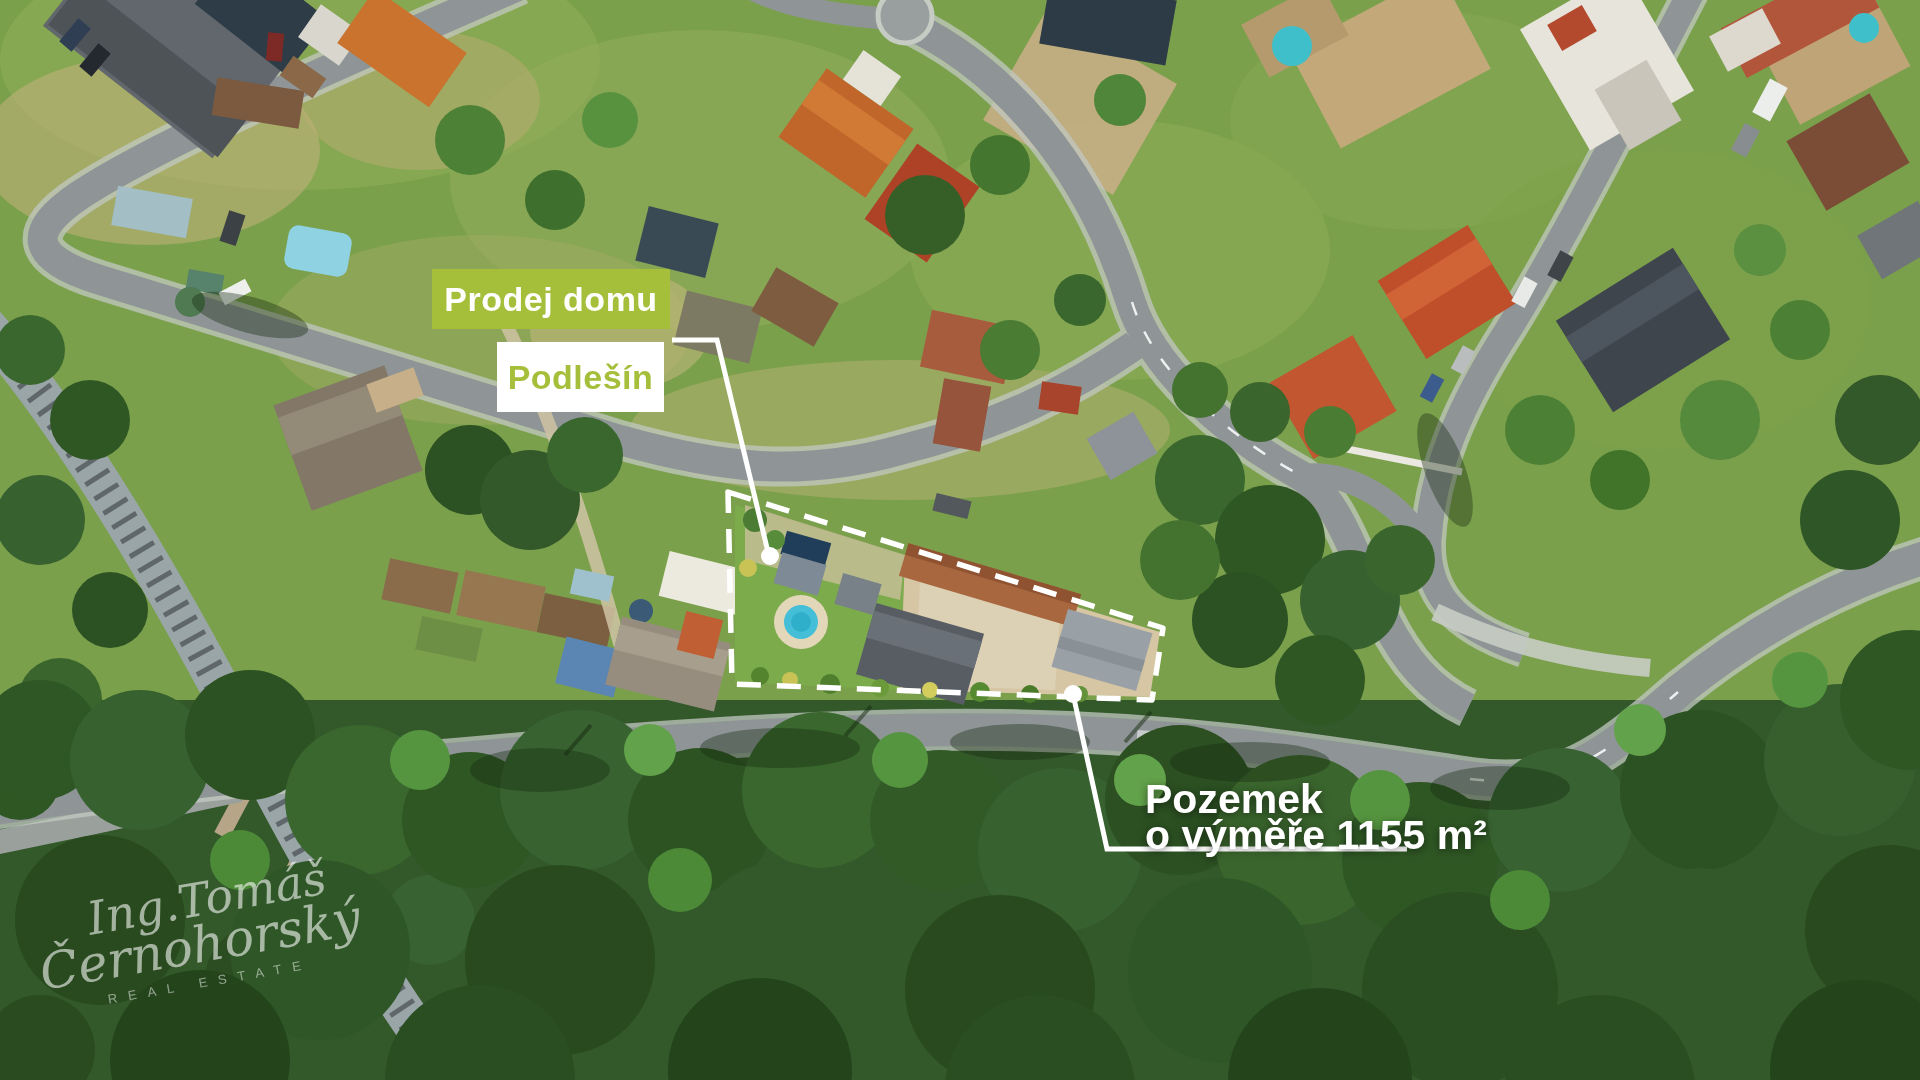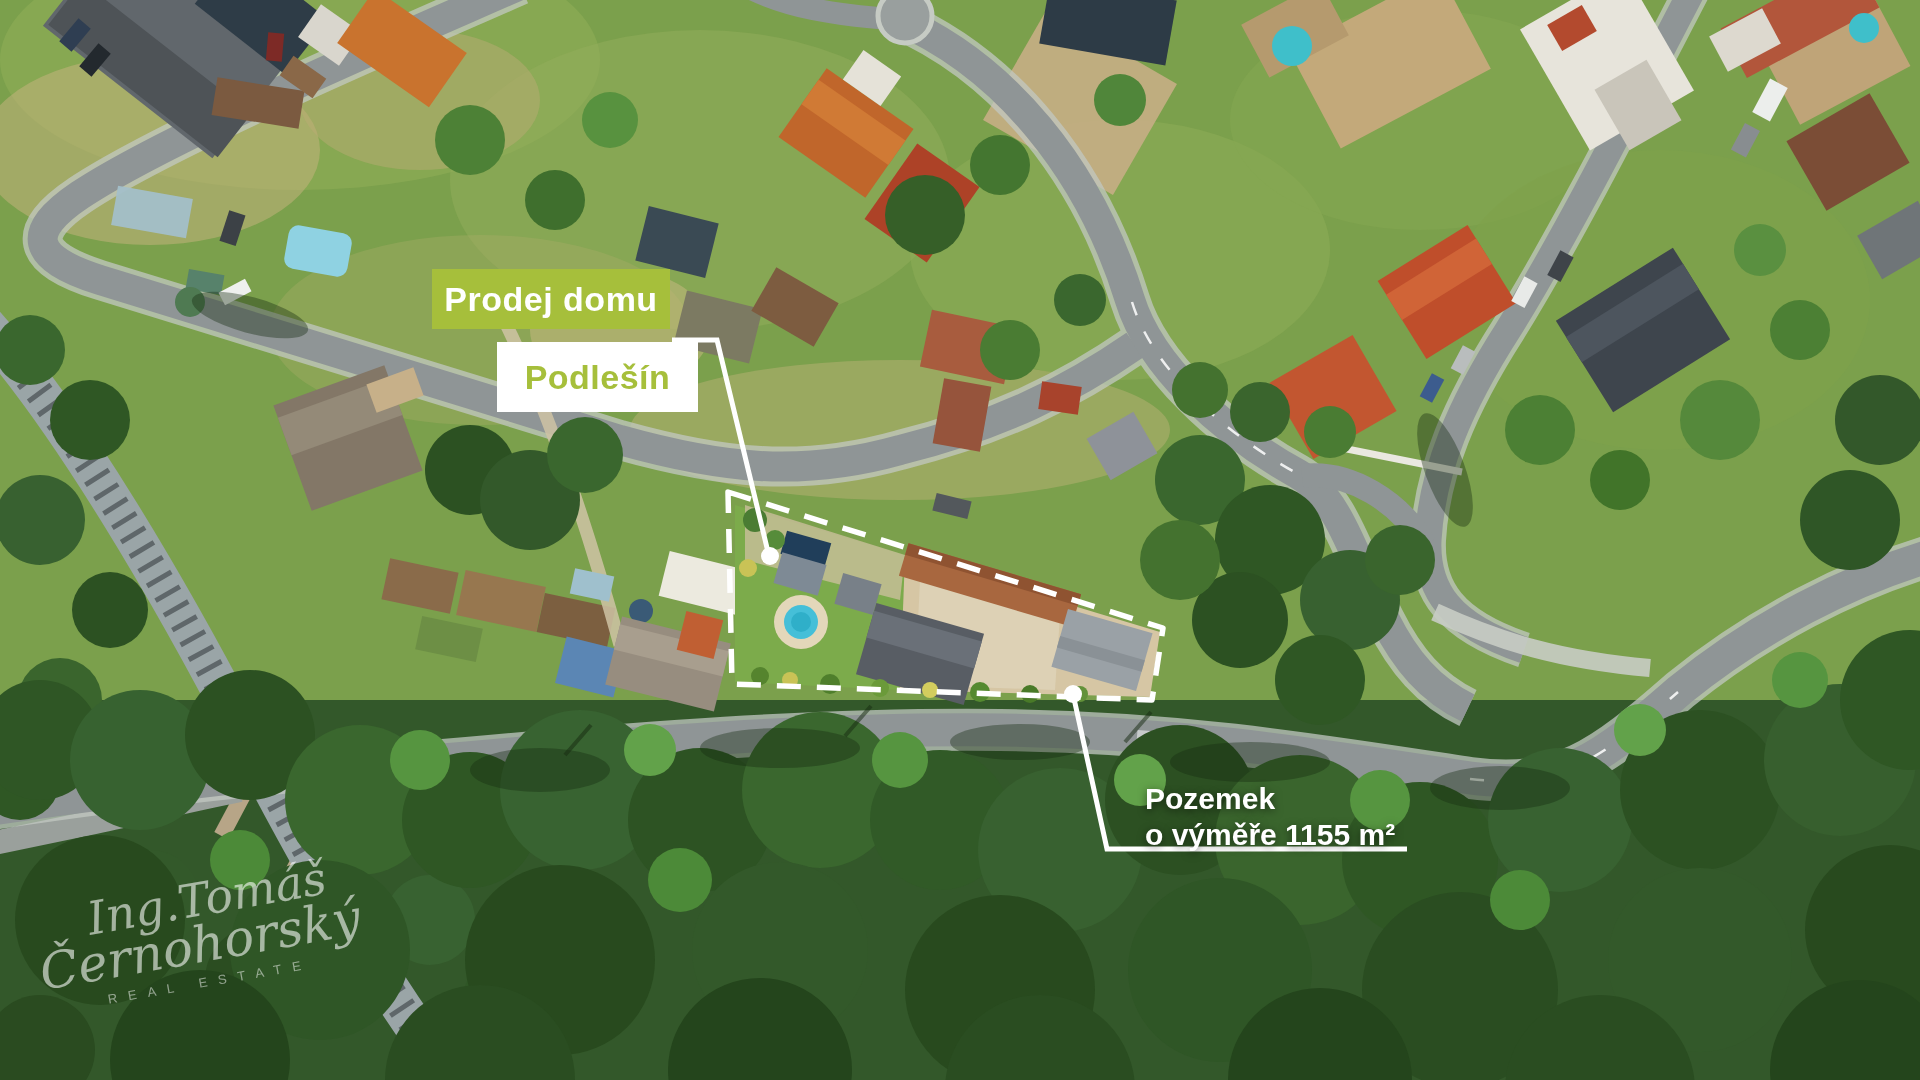--- a/index.html
+++ b/index.html
@@ -3,24 +3,24 @@
 <meta charset="utf-8">
 <style>
   html,body{margin:0;padding:0;background:#222;}
   .stage{position:relative;width:1920px;height:1080px;overflow:hidden;
          font-family:"Liberation Sans",sans-serif;background:#7ba04c;}
   .scene{position:absolute;left:0;top:0;z-index:1;display:block;}
   .annot{position:absolute;left:0;top:0;z-index:2;display:block;}
   .label-box{position:absolute;z-index:3;display:flex;align-items:center;justify-content:center;}
   .label-sale{left:432px;top:269px;width:238px;height:60px;background:#a6bf3b;}
   .label-sale span{color:#ffffff;font-size:34px;font-weight:700;letter-spacing:.5px;}
-  .label-town{left:497px;top:342px;width:201px;height:70px;background:#ffffff;}
+  .label-town{left:497px;top:342px;width:167px;height:70px;background:#ffffff;}
   .label-town span{color:#a6bf3b;font-size:34px;font-weight:700;letter-spacing:.5px;}
   .label-area{position:absolute;z-index:3;left:1145px;top:781px;color:#ffffff;
-              font-weight:700;font-size:30px;line-height:36px;
+              font-weight:700;font-size:41px;line-height:36px;
               text-shadow:0 2px 8px rgba(0,0,0,.55);}
   .watermark{position:absolute;z-index:4;left:34px;top:878px;width:320px;
              transform:rotate(-10deg);color:rgba(255,255,255,.58);
              font-family:"DejaVu Serif",serif;font-style:italic;pointer-events:none;}
   .watermark .w1{font-size:46px;line-height:46px;margin-left:58px;}
   .watermark .w2{font-size:50px;line-height:44px;margin-left:2px;}
   .watermark .w3{font-family:"Liberation Sans",sans-serif;font-style:normal;
                  font-size:13px;letter-spacing:11px;margin:8px 0 0 64px;
                  color:rgba(255,255,255,.5);}
 </style>

